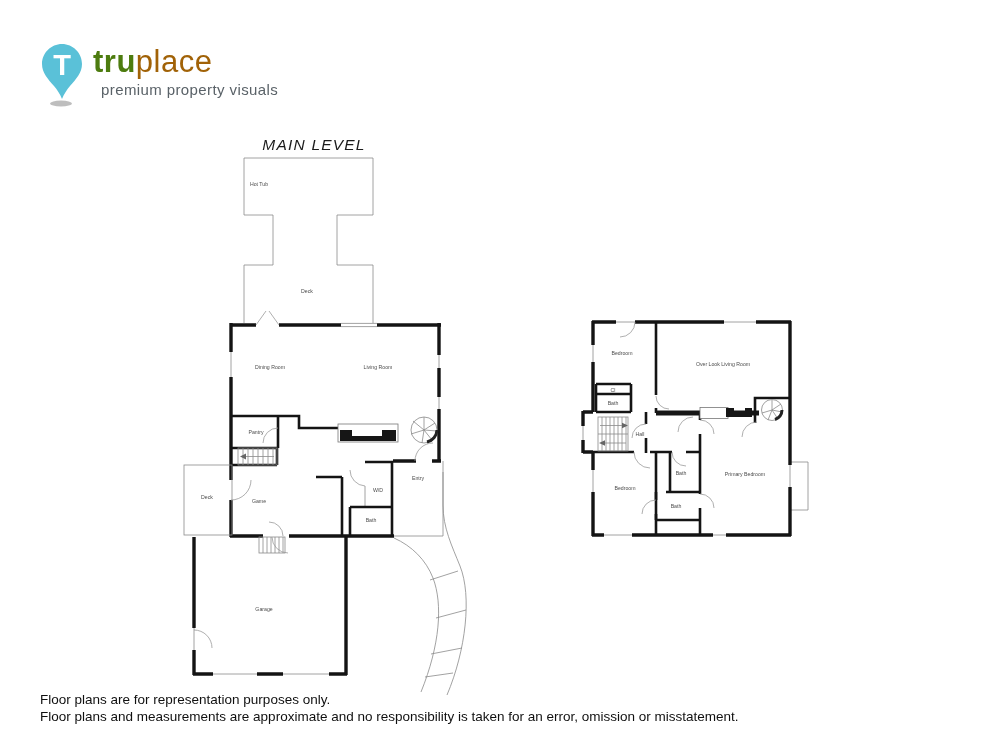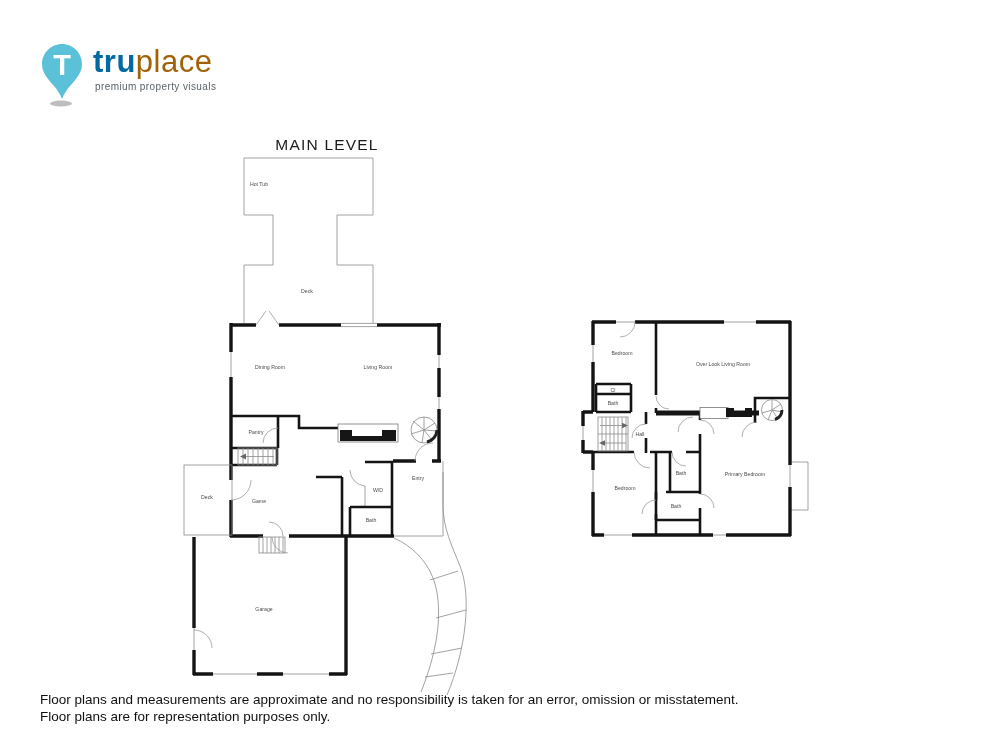--- a/index.html
+++ b/index.html
@@ -2,27 +2,27 @@
 <html><head>
 <meta charset="utf-8">
 <style>
   html,body{margin:0;padding:0;background:#fff;}
   .page{position:relative;width:1000px;height:750px;background:#ffffff;overflow:hidden;
         font-family:"Liberation Sans",sans-serif;}
   
   .logo{position:absolute;left:40px;top:42px;display:flex;align-items:flex-start;gap:9px;}
   .logo-text{padding-top:4px;}
   .brand{font-size:31px;line-height:32px;letter-spacing:0.5px;}
-  .brand .tru{font-weight:bold;color:#0369a1;}
+  .brand .tru{font-weight:bold;color:#4d7c0f;}
   .brand .place{font-weight:normal;color:#a16207;}
-  .tagline{font-size:10px;color:#5a6268;letter-spacing:0.4px;margin-top:3px;margin-left:2px;}
+  .tagline{font-size:15px;color:#5a6268;letter-spacing:0.4px;margin-top:3px;margin-left:8px;}
   
   .plan-title{position:absolute;top:136px;width:170px;text-align:center;font-size:15.5px;
               letter-spacing:1.2px;color:#1b1b1b;}
-  .plan-title.main{left:242px;}
+  .plan-title.main{left:229px;font-style:italic;}
   .plan-title.upper{left:613px;}
   
   .footer{position:absolute;left:40px;top:692px;font-size:13.5px;color:#101010;line-height:16.5px;}
   
   .thin{stroke:#8a8a8a;stroke-width:0.8;fill:none;}
   .wall{stroke:#141414;stroke-width:3.4;fill:none;}
   .wall2{stroke:#141414;stroke-width:2.6;fill:none;}
   .arc{stroke:#9a9a9a;stroke-width:0.8;fill:none;}
   .rl{font-family:"Liberation Sans",sans-serif;font-size:5.2px;fill:#4c4c4c;text-anchor:middle;}
   svg.canvas{position:absolute;left:0;top:0;}
@@ -212,17 +212,17 @@
       <text class="rl" x="613" y="405">Bath</text>
       <text class="rl" x="640" y="436">Hall</text>
       <text class="rl" x="625" y="490">Bedroom</text>
       <text class="rl" x="681" y="475">Bath</text>
       <text class="rl" x="676" y="508">Bath</text>
       <text class="rl" x="745" y="476">Primary Bedroom</text>
     </g>
   </svg>
 
   <div class="footer">
+    <div>Floor plans are for representation purposes only.</div>
     <div>Floor plans and measurements are approximate and no responsibility is taken for an error, omission or misstatement.</div>
-    <div>Floor plans are for representation purposes only.</div>
   </div>
 
 </div>
 
 </body></html>

